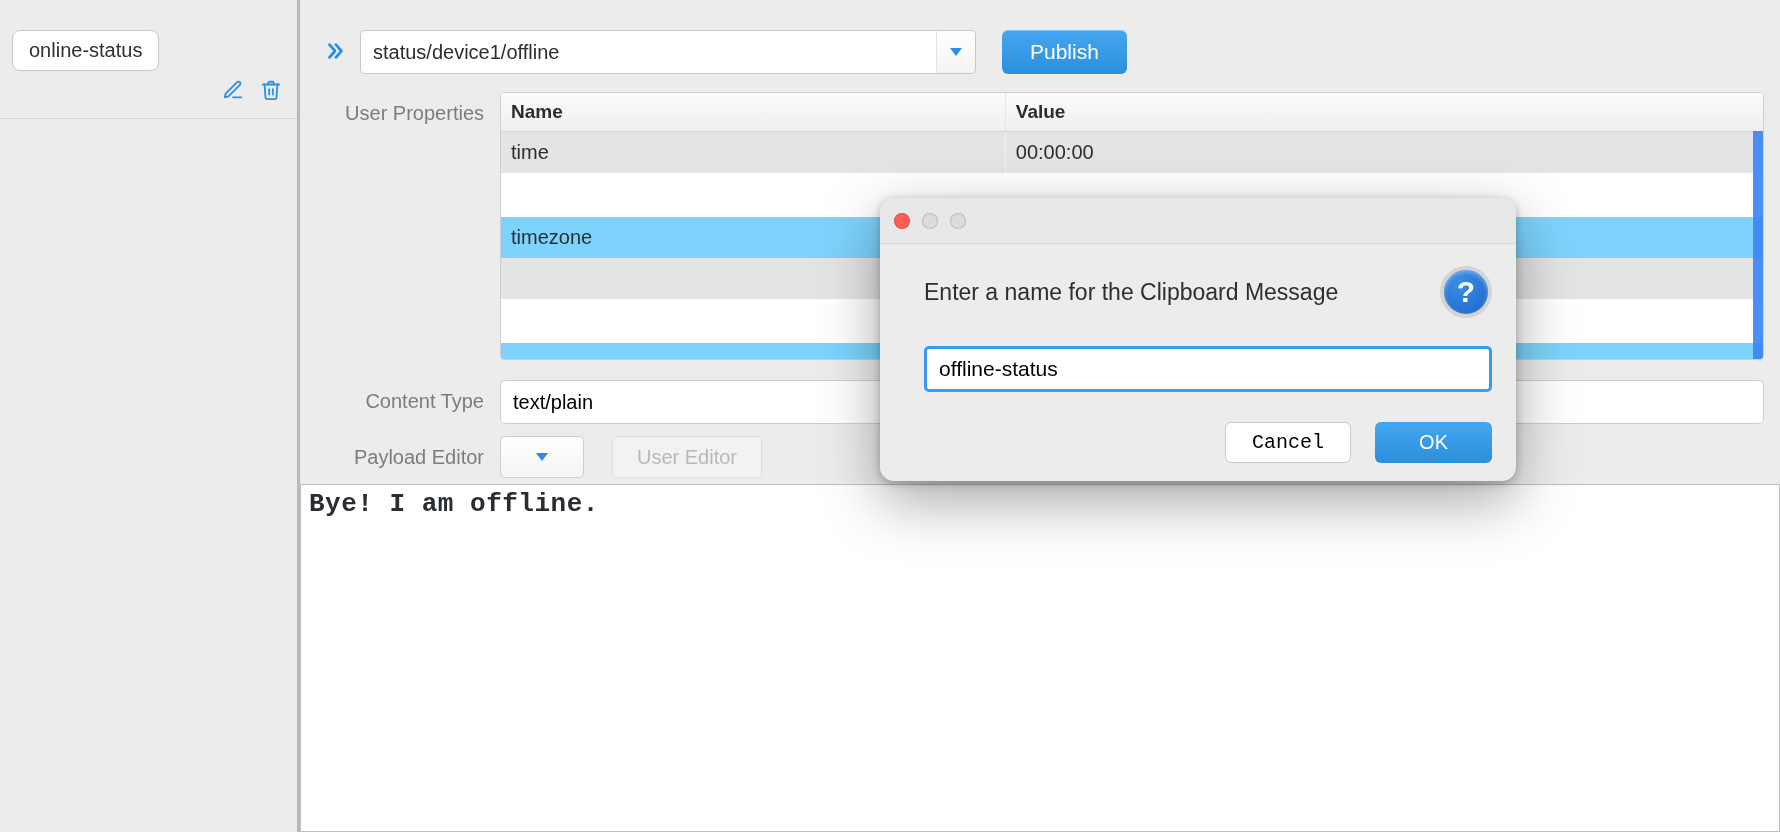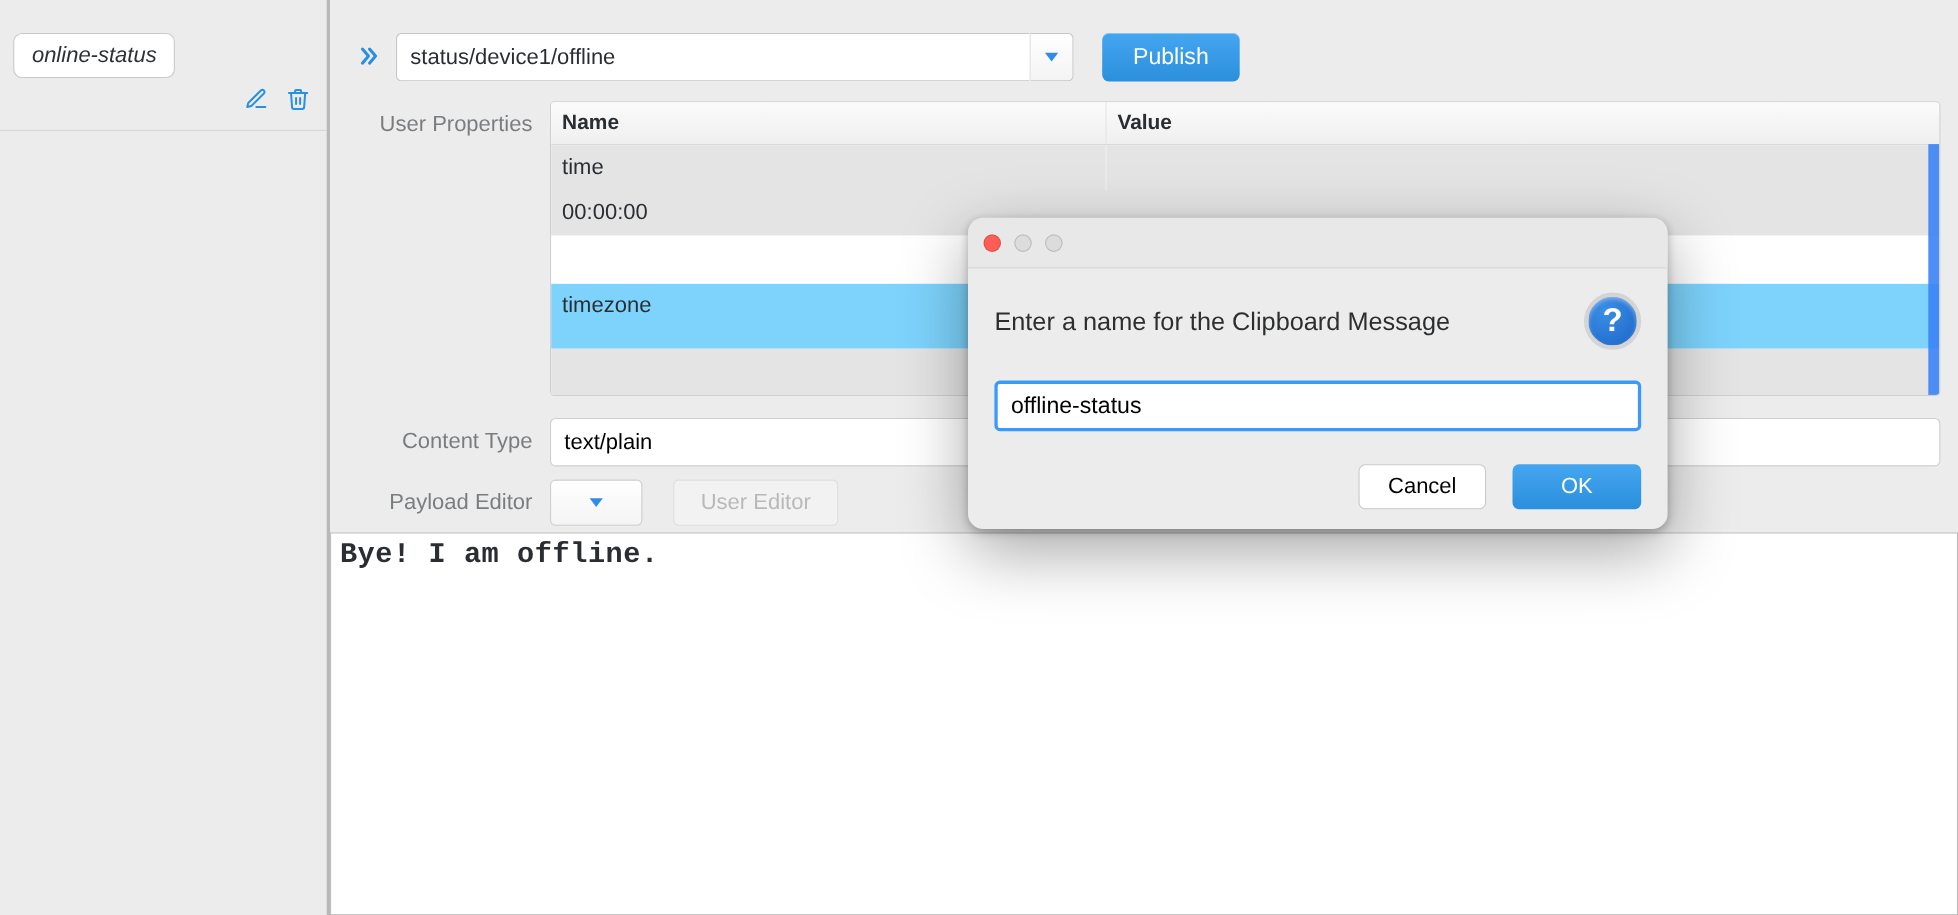--- a/index.html
+++ b/index.html
@@ -19,21 +19,20 @@
   }
 
   
   .sidebar {
     width: 300px;
     flex: 0 0 300px;
     background: #ececec;
     border-right: 3px solid #b8b8b8;
     position: relative;
     padding: 30px 12px 0 12px;
-    font-style: italic;
   }
   .sidebar-item {
     display: inline-block;
     background: #fff;
     border: 1px solid #c9c9c9;
     border-radius: 8px;
     padding: 8px 16px;
     font-size: 20px;
     color: #2c3136;
     margin: 0 0 10px 0;
@@ -152,21 +151,20 @@
   .props-head {
     display: flex;
     background: linear-gradient(#fbfbfb,#efefef);
     border-bottom: 1px solid #d6d6d6;
   }
   .col-name { width: 40%; padding: 8px 10px; font-weight: 600; font-size: 19px; border-right:1px solid #e5e5e5; }
   .col-value { flex: 1; padding: 8px 10px; font-weight: 700; font-size: 19px; }
   .props-body .row {
     display: flex;
     font-size: 20px;
-    flex-direction: column;
   }
   .props-body .row > div { padding: 9px 10px; }
   .props-body .row .c-name { width: 40%; border-right: 1px solid #f0f0f0; }
   .props-body .row .c-val  { flex: 1; }
   .row-alt { background: #e4e4e4; }
   .row-white { background: #7dd3fc; margin-top: 44px; }
   .props-scroll-ind {
     position: absolute;
     right: 0;
     top: 38px;
@@ -245,20 +243,21 @@
   .traffic {
     width: 16px;
     height: 16px;
     border-radius: 50%;
     border: 1px solid rgba(0,0,0,.15);
   }
   .traffic.red { background: #ff5d55; }
   .traffic.grey { background: #dcdcdc; }
   .modal-body {
     padding: 22px 24px 18px 24px;
+    margin-left: 20px;
   }
   .modal-msg-row {
     display: flex;
     align-items: center;
     justify-content: space-between;
     margin-bottom: 28px;
   }
   .modal-msg {
     font-size: 23px;
     color: #2c2e30;
@@ -295,20 +294,21 @@
     gap: 24px;
     margin-top: 30px;
   }
   .btn-cancel {
     padding: 8px 26px;
     font-size: 20px;
     background: #fff;
     border: 1px solid #c9c9c9;
     border-radius: 6px;
     cursor: pointer;
+    font-family: Liberation Mono, monospace;
   }
   .btn-ok {
     padding: 8px 44px;
     font-size: 20px;
     color: #fff;
     border: none;
     border-radius: 6px;
     background: linear-gradient(#45a6f0,#2b8fdc);
     cursor: pointer;
   }

